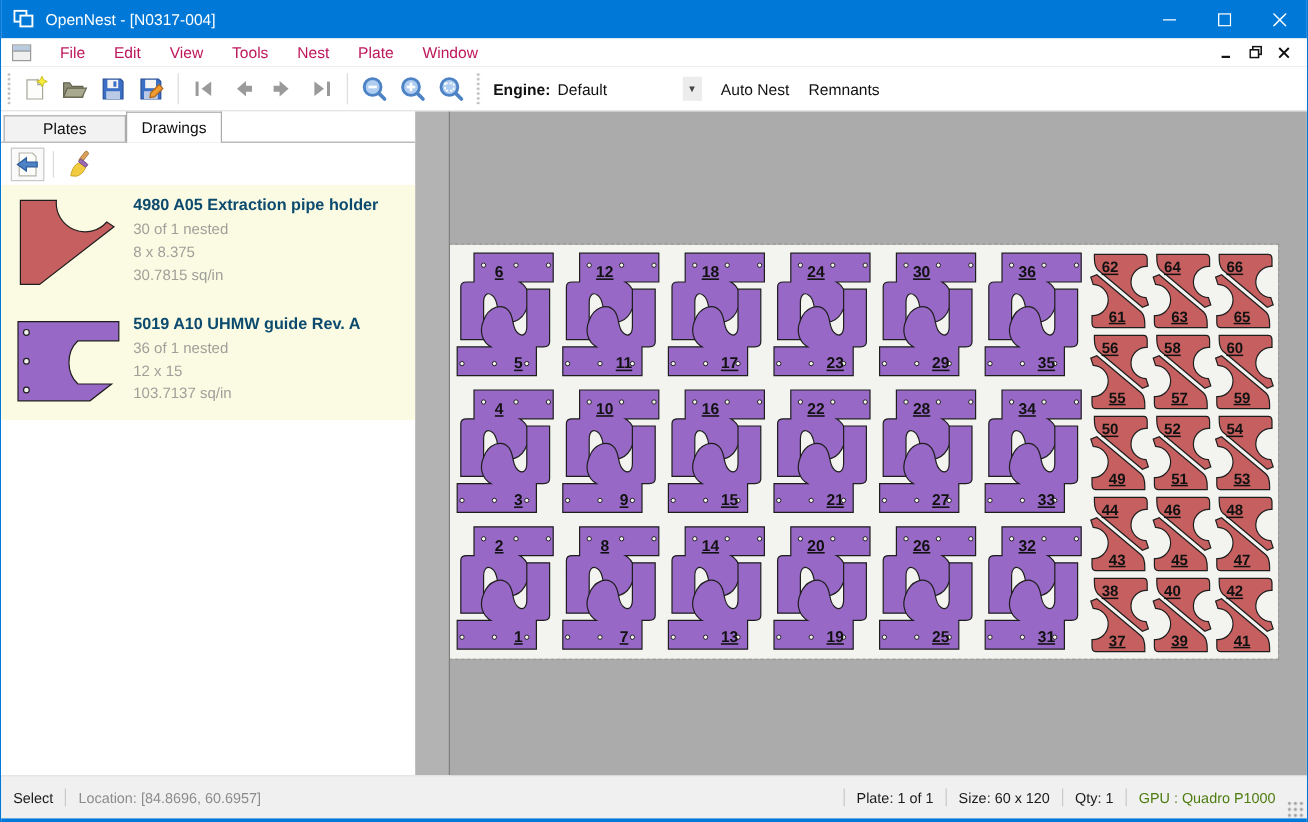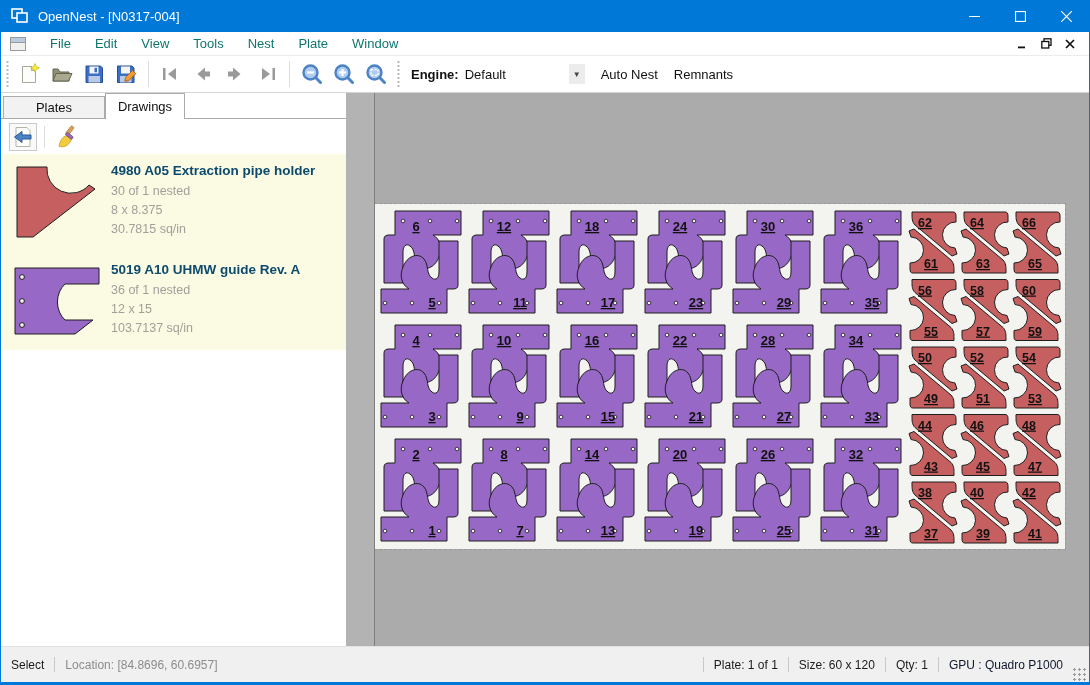--- a/index.html
+++ b/index.html
@@ -13,21 +13,21 @@
   .titlebar .appicon { width:18px; height:16px; margin:0 9px 0 10px; }
   .titlebar .title { color:#fff; font-size:13px; }
   .titlebar .spacer { flex:1; }
   .cap-btn { width:46px; height:32px; display:flex; align-items:center; justify-content:center; }
   .cap-btn svg { display:block; }
 
   
   .menubar { height:24px; background:#fff; display:flex; align-items:center; border-bottom:1px solid #ececec; flex:0 0 auto; }
   .mdiicon { width:16px; height:14px; margin:0 12px 0 9px; border:1px solid #9a9a9a; background:#f0f0f0; position:relative; }
   .mdiicon::before { content:""; position:absolute; left:0; top:0; right:0; height:4px; background:#b9cbde; border-bottom:1px solid #9a9a9a; }
-  .menu-item { font-size:13px; color:#0f766e; padding:3px 12px; }
+  .menu-item { font-size:13px; color:#be185d; padding:3px 12px; }
   .menubar .spacer { flex:1; }
   .mdi-btn { width:22px; height:20px; display:flex; align-items:center; justify-content:center; margin-right:2px; }
 
   
   .toolbar { height:37px; background:#fff; border-bottom:1px solid #d5d5d5; display:flex; align-items:center; flex:0 0 auto; }
   .gripper { width:5px; height:26px; margin:0 4px;
     background-image:radial-gradient(circle, #b9b9b9 1px, transparent 1.2px);
     background-size:4px 4px; background-position:center; }
   .tb-btn { width:32px; height:30px; display:flex; align-items:center; justify-content:center; border-radius:2px; }
   .tb-btn svg { display:block; }
@@ -641,17 +641,17 @@
     <span class="sb-sep"></span>
     <span class="sb-cell sb-loc">Location: [84.8696, 60.6957]</span>
     <span class="spacer"></span>
     <span class="sb-sep"></span>
     <span class="sb-cell">Plate: 1 of 1</span>
     <span class="sb-sep"></span>
     <span class="sb-cell">Size: 60 x 120</span>
     <span class="sb-sep"></span>
     <span class="sb-cell">Qty: 1</span>
     <span class="sb-sep"></span>
-    <span class="sb-cell sb-gpu" id="gpu-cell" style="color: #0f172a;">GPU : Quadro P1000</span>
+    <span class="sb-cell sb-gpu" id="gpu-cell" style="color: #4d7c0f;">GPU : Quadro P1000</span>
     <span class="grip"></span>
   </div>
   <div class="bluestrip"></div>
 </div>
 
 </body></html>

